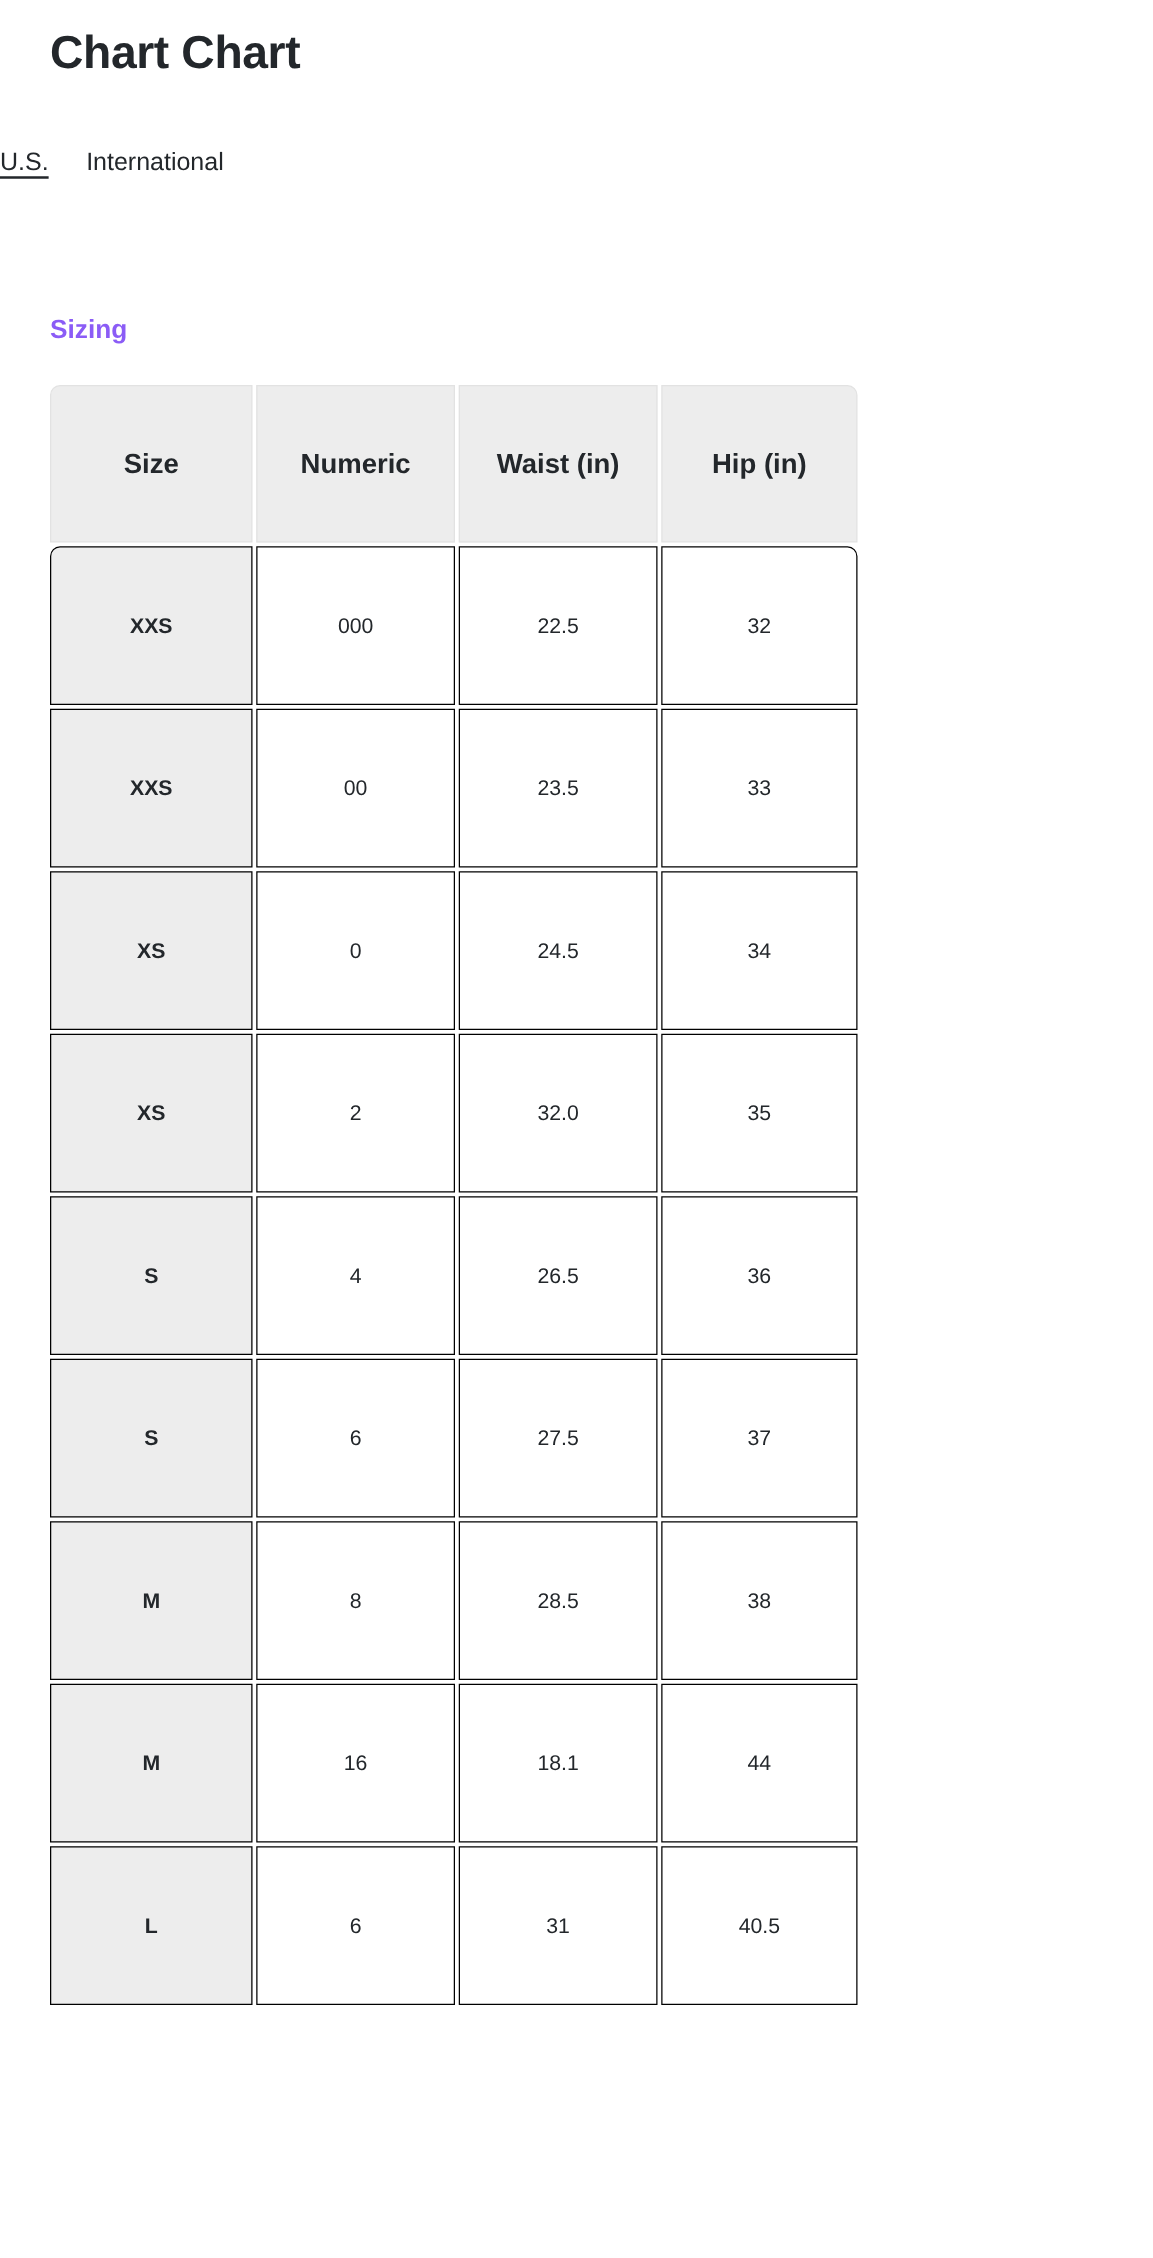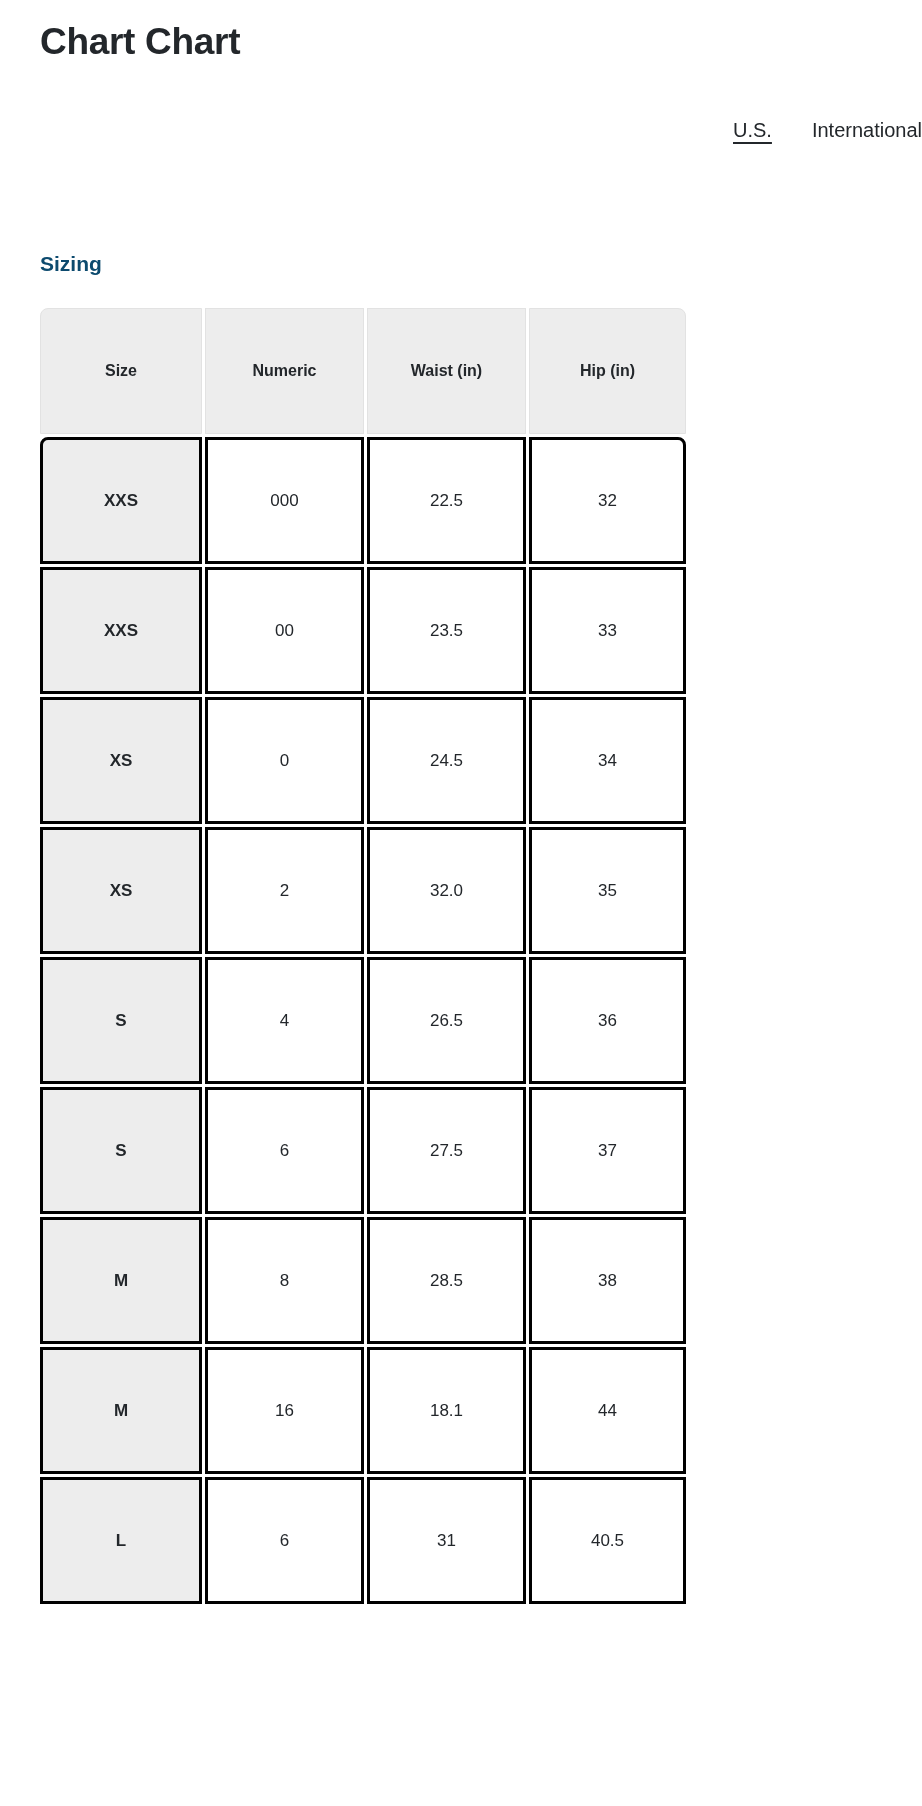--- a/index.html
+++ b/index.html
@@ -37,23 +37,23 @@
     margin: 0;
   }
 
   
   .tabs {
     position: absolute;
     left: 0;
     right: 0;
     top: 116px;
     display: flex;
-    justify-content: flex-end;
+    justify-content: flex-start;
     align-items: baseline;
-    gap: 40px;
+    gap: 30px;
   }
   .tab {
     font-size: 20px;
     line-height: 28px;
     font-weight: 400;
     color: #23272b;
     background: none;
     border: none;
     padding: 0;
     margin: 0;
@@ -68,21 +68,21 @@
   }
 
   
   .section-label {
     position: absolute;
     left: 40px;
     top: 250px;
     font-size: 21px;
     line-height: 28px;
     font-weight: 600;
-    color: #0c4a6e;
+    color: #8b5cf6;
   }
 
   
   .table-wrap {
     position: absolute;
     left: 40px;
     top: 308px;
     width: 640px;
   }
   table.size-table {
@@ -95,38 +95,38 @@
   table.size-table col.c0 { width: 162px; }
   table.size-table col.c1 { width: 159px; }
   table.size-table col.c2 { width: 159px; }
   table.size-table col.c3 { width: 157px; }
 
   th.hcell {
     background: #ededed;
     height: 126px;
     vertical-align: middle;
     text-align: center;
-    font-size: 16px;
+    font-size: 22px;
     font-weight: 700;
     color: #23272b;
     border: 1px solid #e2e2e2;
     padding: 0;
   }
   tr.header-row th.hcell:first-child { border-top-left-radius: 8px; }
   tr.header-row th.hcell:last-child  { border-top-right-radius: 8px; margin-top: 26px; }
 
   td.cell {
     height: 127px;
     vertical-align: middle;
     text-align: center;
     font-size: 17px;
     font-weight: 400;
     color: #23272b;
     background: #ffffff;
-    border: 3px solid #000000;
+    border: 1px solid #000000;
     padding: 16px;
   }
   td.cell.size-cell {
     background: #ededed;
     font-weight: 700;
   }
   tbody tr:first-child td.cell.size-cell { border-top-left-radius: 8px; }
   tbody tr:first-child td.cell:last-child { border-top-right-radius: 8px; }
 </style>
 </head>

